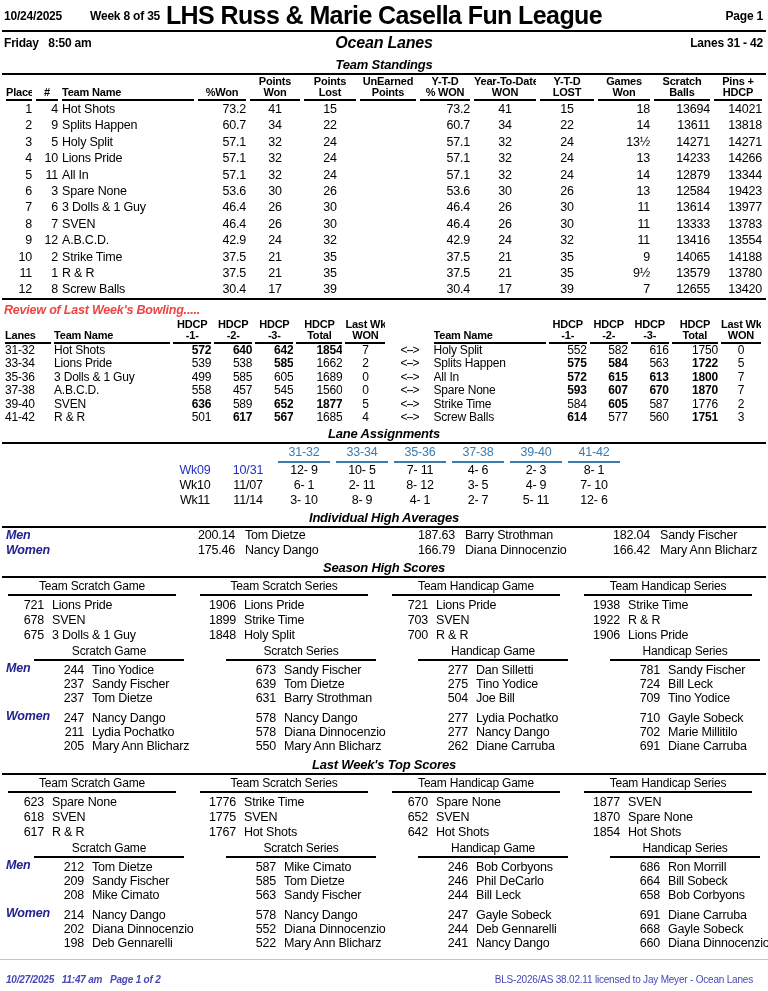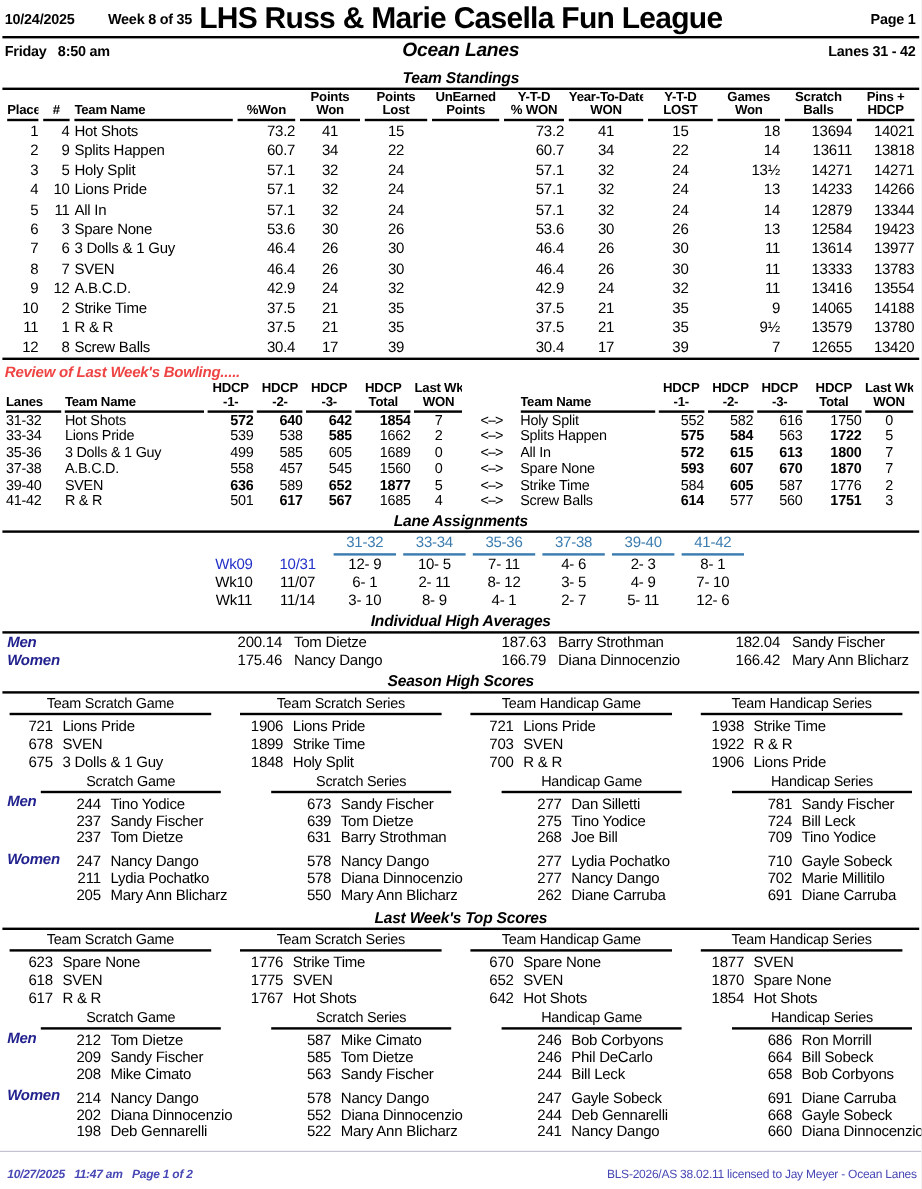--- a/index.html
+++ b/index.html
@@ -47,21 +47,21 @@
   .ind .score-h{margin-left:34px;width:150px;}
   .score-row{height:15px;font-size:12.5px;white-space:nowrap;}
   .ind .score-row{height:14px;}
   .sc-num{display:inline-block;width:44px;text-align:right;}
   .ind .sc-num{width:84px;}
   .sc-name{margin-left:8px;}
   .ind-wrap{position:relative;margin-bottom:2px;}
   .wgap{height:6px;}
   
   .pre-footer-rule{position:absolute;left:0;right:0;bottom:31px;border-top:1px solid #c3c3d2;}
-  .footer{position:absolute;left:6px;right:4px;bottom:6px;display:flex;justify-content:space-between;font-size:10px;color:#4747b5;}
+  .footer{position:absolute;left:6px;right:15px;bottom:6px;display:flex;justify-content:space-between;font-size:10px;color:#4747b5;}
   .footer-left{font-style:italic;font-weight:bold;white-space:pre;}
 </style>
 </head>
 <body>
 
 <div class="page">
 
   <div class="hdr-row1">
     <span class="hdr-date">10/24/2025</span>
     <span class="hdr-week">Week 8 of 35</span>
@@ -648,21 +648,21 @@
             <div class="score-row"><span class="sc-num">631</span><span class="sc-name">Barry Strothman</span></div>
             <div class="wgap"></div>
             <div class="score-row"><span class="sc-num">578</span><span class="sc-name">Nancy Dango</span></div>
             <div class="score-row"><span class="sc-num">578</span><span class="sc-name">Diana Dinnocenzio</span></div>
             <div class="score-row"><span class="sc-num">550</span><span class="sc-name">Mary Ann Blicharz</span></div>
           </div>
           <div class="score-col">
             <div class="score-h">Handicap Game</div>
             <div class="score-row"><span class="sc-num">277</span><span class="sc-name">Dan Silletti</span></div>
             <div class="score-row"><span class="sc-num">275</span><span class="sc-name">Tino Yodice</span></div>
-            <div class="score-row"><span class="sc-num">268</span><span class="sc-name">Joe Bill</span></div>
+            <div class="score-row"><span class="sc-num">504</span><span class="sc-name">Joe Bill</span></div>
             <div class="wgap"></div>
             <div class="score-row"><span class="sc-num">277</span><span class="sc-name">Lydia Pochatko</span></div>
             <div class="score-row"><span class="sc-num">277</span><span class="sc-name">Nancy Dango</span></div>
             <div class="score-row"><span class="sc-num">262</span><span class="sc-name">Diane Carruba</span></div>
           </div>
           <div class="score-col">
             <div class="score-h">Handicap Series</div>
             <div class="score-row"><span class="sc-num">781</span><span class="sc-name">Sandy Fischer</span></div>
             <div class="score-row"><span class="sc-num">724</span><span class="sc-name">Bill Leck</span></div>
             <div class="score-row"><span class="sc-num">709</span><span class="sc-name">Tino Yodice</span></div>

